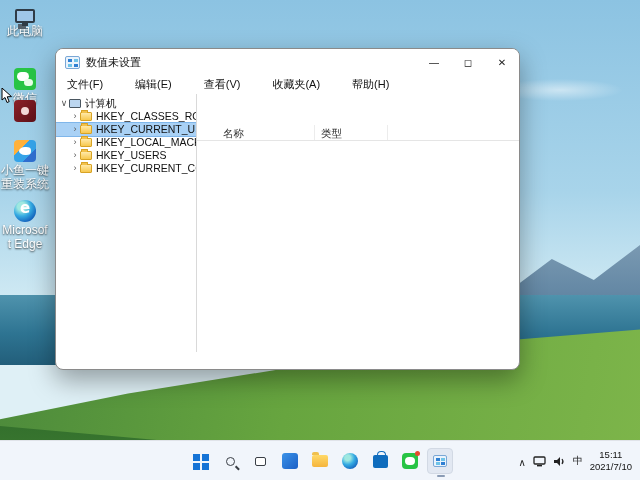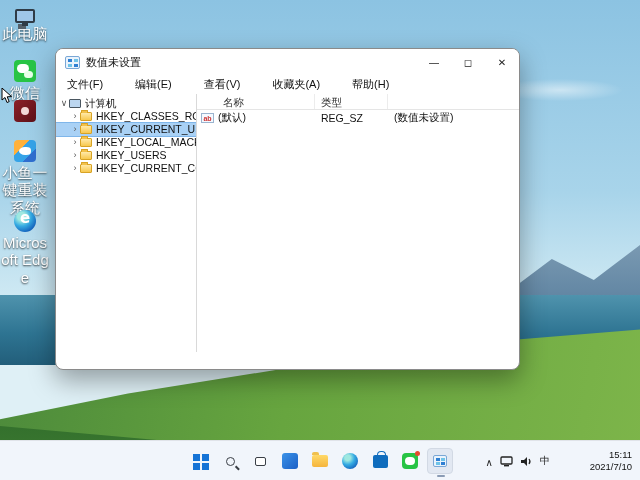--- a/index.html
+++ b/index.html
@@ -18,21 +18,21 @@
   .water { position:absolute; left:0; top:295px; width:640px; height:70px;
     background:linear-gradient(#4f93ad, #2e7492 55%, #225e7a); }
   .land { position:absolute; left:0; top:320px; width:640px; height:160px;
     background:linear-gradient(100deg,#4c8a3b,#67a53f 45%,#7db54a);
     clip-path:polygon(0 62%, 20% 46%, 45% 30%, 75% 14%, 100% 6%, 100% 100%, 0 100%); }
   .land2 { position:absolute; left:0; top:402px; width:640px; height:80px;
     background:linear-gradient(#2f6b2a,#3f7d33); clip-path:polygon(0 30%, 35% 55%, 70% 70%, 100% 85%, 100% 100%, 0 100%); }
 
   
   .dicon { position:absolute; left:0; width:50px; display:flex; flex-direction:column; align-items:center; gap:2px; cursor:default; }
-  .dicon .lbl { font-size:15px; color:#fff; text-shadow:0 1px 2px rgba(0,0,0,.8); text-align:center; line-height:1.15; max-width:48px; word-break:break-all; }
+  .dicon .lbl { font-size:12px; color:#fff; text-shadow:0 1px 2px rgba(0,0,0,.8); text-align:center; line-height:1.15; max-width:48px; word-break:break-all; }
   .ico-box { width:22px; height:22px; border-radius:4px; position:relative; }
   .ico-pc { width:20px; height:14px; border:2px solid #2f3b46; background:#9fc6e8; border-radius:2px; position:relative; margin-top:3px; }
   .ico-pc::after { content:""; position:absolute; left:5px; bottom:-5px; width:6px; height:3px; background:#2f3b46; box-shadow:-3px 2px 0 1px #55606a; }
   .ico-wechat { background:#28c445; }
   .ico-wechat::before { content:""; position:absolute; left:3px; top:4px; width:12px; height:9px; background:#fff; border-radius:5px; }
   .ico-wechat::after { content:""; position:absolute; right:3px; bottom:4px; width:9px; height:7px; background:#e8ffe9; border-radius:4px; }
   .ico-red { background:linear-gradient(135deg,#8c1f28,#5d1118); }
   .ico-red::before { content:""; position:absolute; left:7px; top:7px; width:8px; height:8px; border-radius:50%; background:#f2d7d7; }
   .ico-fish { background:linear-gradient(135deg,#ffb13b 0 35%, #35a3e8 35% 70%, #2f6fd0 70%); }
   .ico-fish::before { content:""; position:absolute; left:5px; top:7px; width:12px; height:8px; background:#fff; border-radius:50% 40% 40% 50%; }
@@ -56,21 +56,21 @@
   .addressbar { height:18px; border-top:1px solid #e3e3e3; border-bottom:1px solid #d9d9d9; display:flex; align-items:center; padding-left:6px; font-size:11px; }
   .content { position:relative; height:258px; display:flex; }
   .tree { width:141px; height:100%; border-right:1px solid #d9d9d9; padding-top:3px; overflow:hidden; }
   .trow { display:flex; align-items:center; height:13px; line-height:13px; white-space:nowrap; padding-left:3px; font-size:10.5px; }
   .trow .arr { width:10px; color:#555; font-size:9px; text-align:center; flex:0 0 10px; }
   .trow.child { padding-left:14px; }
   .trow.selected { background:#a9d1f5; outline:1px solid #7fb6ea; }
   .pcico { width:12px; height:9px; border:1px solid #4a5660; background:#bcd6ef; border-radius:1px; margin-right:4px; flex:0 0 12px; }
   .folder { width:12px; height:9px; background:linear-gradient(#ffe9a8,#f7c84e); border:1px solid #d8a325; border-radius:1px; position:relative; margin-right:4px; flex:0 0 12px; }
   .folder::before { content:""; position:absolute; left:0; top:-3px; width:5px; height:2px; background:#f2c14b; border:1px solid #d8a325; border-bottom:none; border-radius:1px 1px 0 0; }
-  .list { flex:1; position:relative; }
+  .list { flex:1; position:relative;margin-top:31px; }
   .lhead { display:flex; height:16px; border-bottom:1px solid #e5e5e5; color:#333; }
   .lcol { padding:2px 4px 0 6px; border-right:1px solid #ececec; font-size:10.5px; }
   .c-name { width:118px; padding-left:26px; }
   .c-type { width:73px; }
   .c-data { flex:1; }
   .lrow { display:flex; height:15px; align-items:center; font-size:10.5px; }
   .lrow .cell { padding:0 4px 0 6px; }
   .cell.name { width:118px; display:flex; align-items:center; gap:4px; padding-left:4px; }
   .cell.type { width:73px; }
   .abico { width:13px; height:10px; border:1px solid #9ab4cf; background:#f4f9ff; color:#c33; font-size:7px; line-height:9px; text-align:center; font-weight:bold; flex:0 0 13px; }
@@ -92,51 +92,51 @@
   .g-store { width:15px; height:13px; background:#0f6cbd; border-radius:2px; position:relative; }
   .g-store::before { content:""; position:absolute; left:4px; top:-4px; width:7px; height:4px; border:1.5px solid #0f6cbd; border-bottom:none; border-radius:4px 4px 0 0; }
   .g-wechat { width:16px; height:16px; border-radius:4px; background:#28c445; position:relative; }
   .g-wechat::before { content:""; position:absolute; left:3px; top:4px; width:10px; height:8px; background:#fff; border-radius:4px; }
   .g-wechat::after { content:""; position:absolute; right:-2px; top:-2px; width:5px; height:5px; border-radius:50%; background:#e8492f; }
   .g-reg { width:14px; height:12px; border:1px solid #7aa7d6; background:#eaf3fc; border-radius:2px; position:relative; }
   .g-reg::before { content:""; position:absolute; left:2px; top:2px; width:4px; height:3px; background:#2f7fd3; box-shadow:5px 0 0 #6fc3e8, 0 4px 0 #6fc3e8, 5px 4px 0 #2f7fd3; }
   .tray { position:absolute; right:4px; top:0; height:40px; display:flex; align-items:center; gap:7px; padding-right:4px; }
   .tray .titem { font-size:10px; color:#222; display:flex; align-items:center; justify-content:center; }
   .chev { font-size:9px; transform:translateY(1px); }
-  .clock { text-align:right; font-size:9.5px; line-height:1.25; color:#111;margin-left:33px; }
+  .clock { text-align:center; font-size:9.5px; line-height:1.25; color:#111; }
 </style>
 </head>
 <body>
 
 <div class="stage">
 
   <div class="sky"></div>
   <div class="clouds"></div>
   <div class="mountains"></div>
   <div class="water"></div>
   <div class="land"></div>
   <div class="land2"></div>
 
   <div class="dicon" style="top:6px;">
     <span class="ico-pc"></span>
     <span class="lbl">此电脑</span>
   </div>
-  <div class="dicon" style="top:60px;">
+  <div class="dicon" style="top:68px;">
     <span class="ico-box ico-wechat"></span>
     <span class="lbl">微信</span>
   </div>
   <div class="dicon" style="top:100px;">
     <span class="ico-box ico-red"></span>
     <span class="lbl"></span>
   </div>
   <div class="dicon" style="top:140px;">
     <span class="ico-box ico-fish"></span>
     <span class="lbl">小鱼一键重装系统</span>
   </div>
-  <div class="dicon" style="top:210px;">
+  <div class="dicon" style="top:200px;">
     <span class="ico-box ico-edge"></span>
     <span class="lbl">Microsoft Edge</span>
   </div>
 
   <div class="cursor">
     <svg width="12" height="16" viewBox="0 0 12 16">
       <polygon points="1,0 1,12 4,9.5 6,14.5 8.2,13.6 6.2,8.8 10.5,8.6" fill="#fff" stroke="#000" stroke-width="1"></polygon>
     </svg>
   </div>
 
@@ -192,28 +192,20 @@
           <span class="arr">›</span>
           <span class="folder"></span>
           <span>HKEY_CURRENT_CONFIG</span>
         </div>
       </div>
 
       <div class="list">
         <div class="lhead">
           <span class="lcol c-name">名称</span>
           <span class="lcol c-type">类型</span>
-        </div>
-        <div class="lrow">
-          <span class="cell name">
-            <span class="abico">ab</span>
-            <span>(默认)</span>
-          </span>
-          <span class="cell type">REG_SZ</span>
-          <span class="cell data">(数值未设置)</span>
         </div>
       </div>
     </div>
   </div>
 
   <div class="taskbar">
     <div class="tb-center">
       <div class="tbtn">
           <span class="g-start"></span>
         </div>

